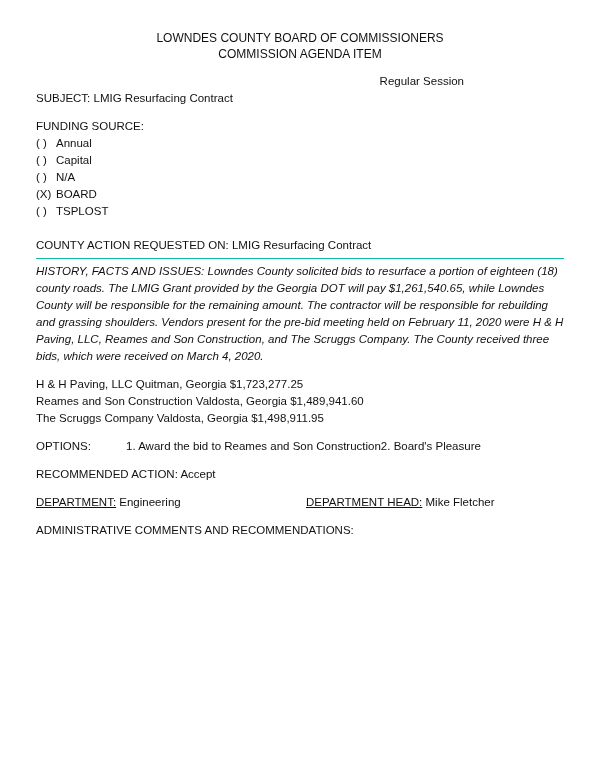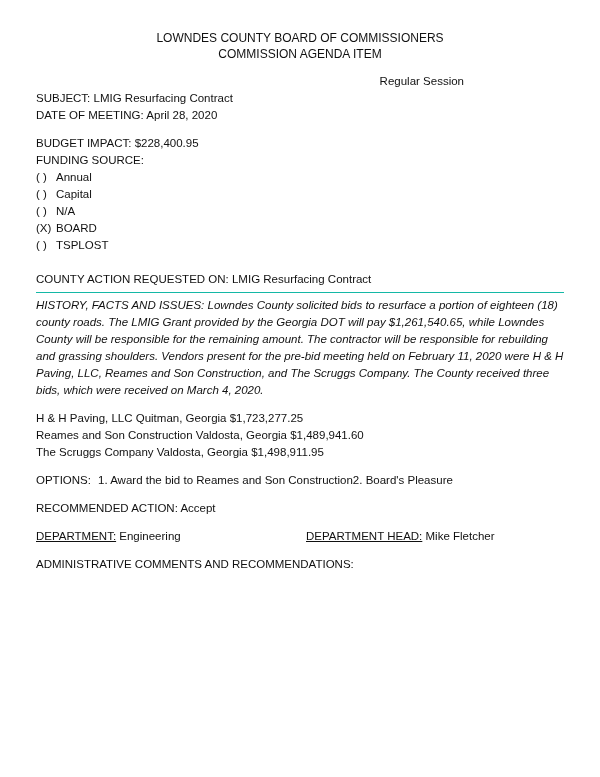--- a/index.html
+++ b/index.html
@@ -36,20 +36,21 @@
     width: 20px;
   }
   .rule-row {
     border-bottom: 1px solid #14b8a6;
     padding-bottom: 4px;
     margin-bottom: 4px;
   }
   .options-grid {
     display: grid;
     grid-template-columns: 62px auto;
+    gap: 28px;
   }
   .options-items { display: flex; flex-direction: row; }
   .dept-row { display: flex; }
   .dept-left { flex: 0 0 270px; }
   .ul { text-decoration: underline; }
   .history p { margin: 0; font-style: italic; }
 </style>
 </head>
 <body>
 
@@ -62,31 +63,23 @@
 
   <div class="row session-row">
     <span>Regular Session</span>
   </div>
 
   <div class="row">
     <span>SUBJECT:</span>
     <span>LMIG Resurfacing Contract</span>
   </div>
 
-  <div class="row">
-    <span>DATE OF MEETING:</span>
-    <span>April 28, 2020</span>
-  </div>
 
   <div class="gap"></div>
 
-  <div class="row">
-    <span>BUDGET IMPACT:</span>
-    <span>$228,400.95</span>
-  </div>
 
   <div class="row">FUNDING SOURCE:</div>
 
   <div class="row fund-row">
     <span class="mark">( )</span><span>Annual</span>
   </div>
   <div class="row fund-row">
     <span class="mark">( )</span><span>Capital</span>
   </div>
   <div class="row fund-row">

